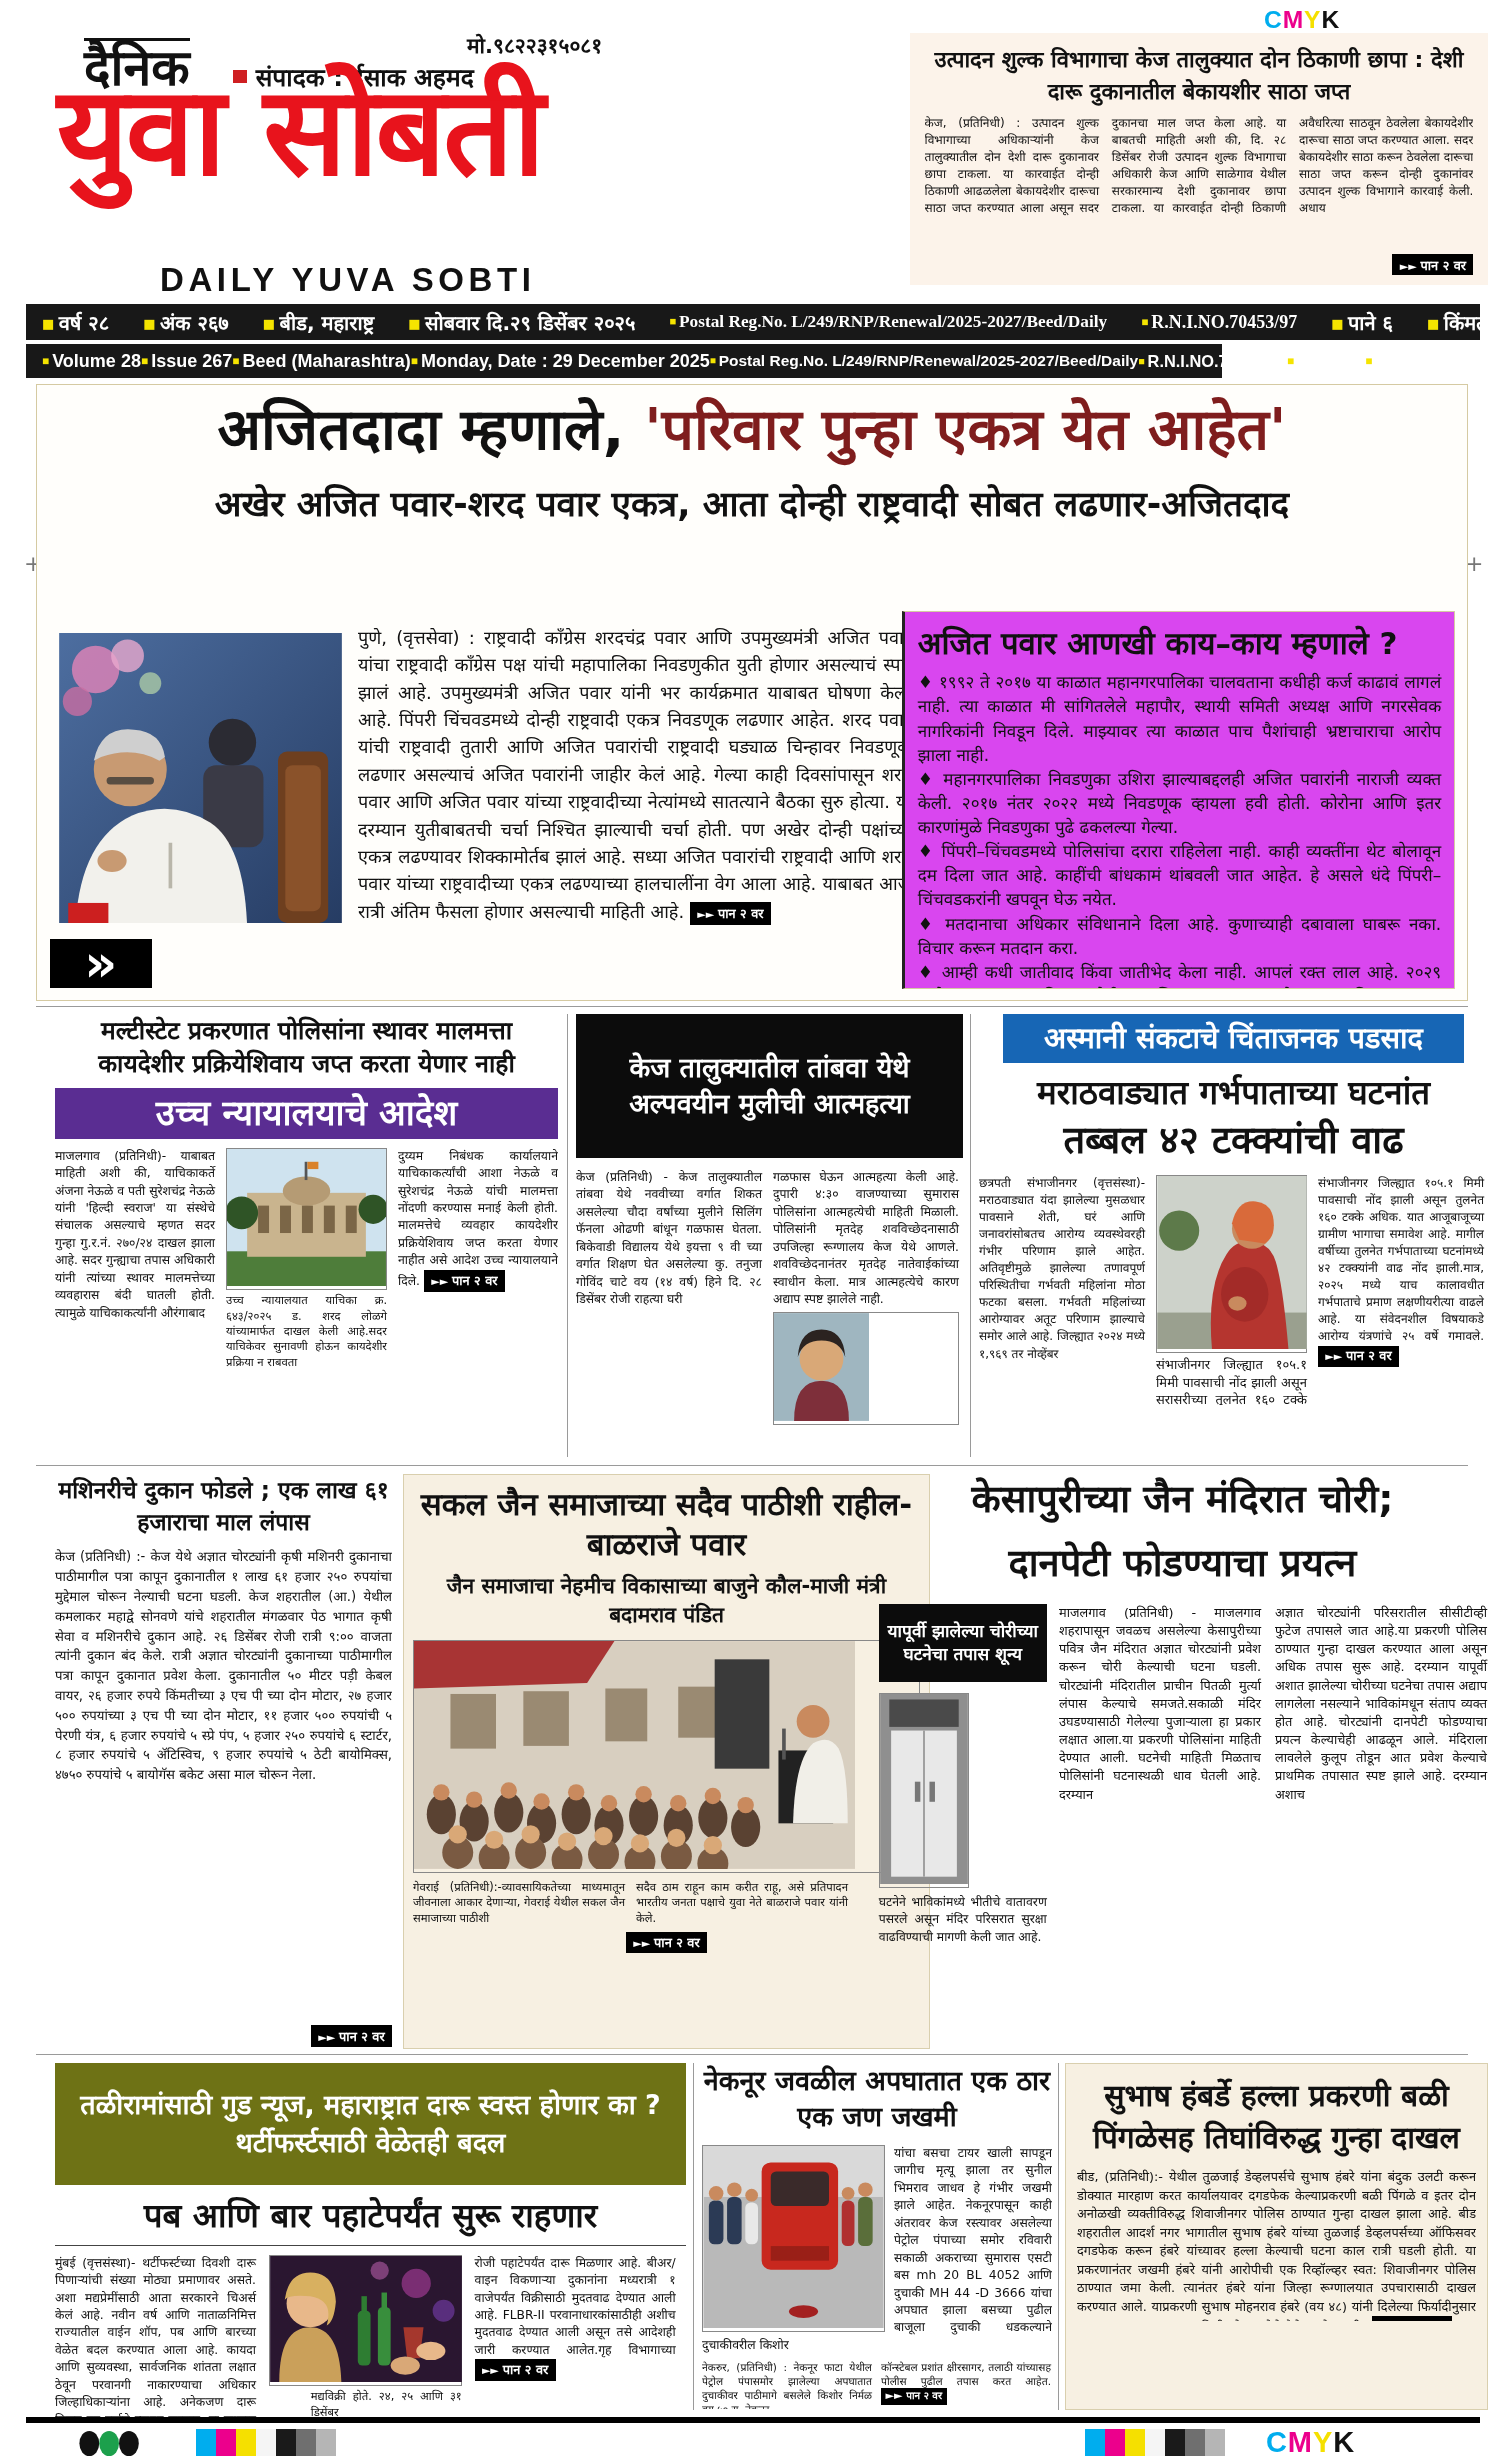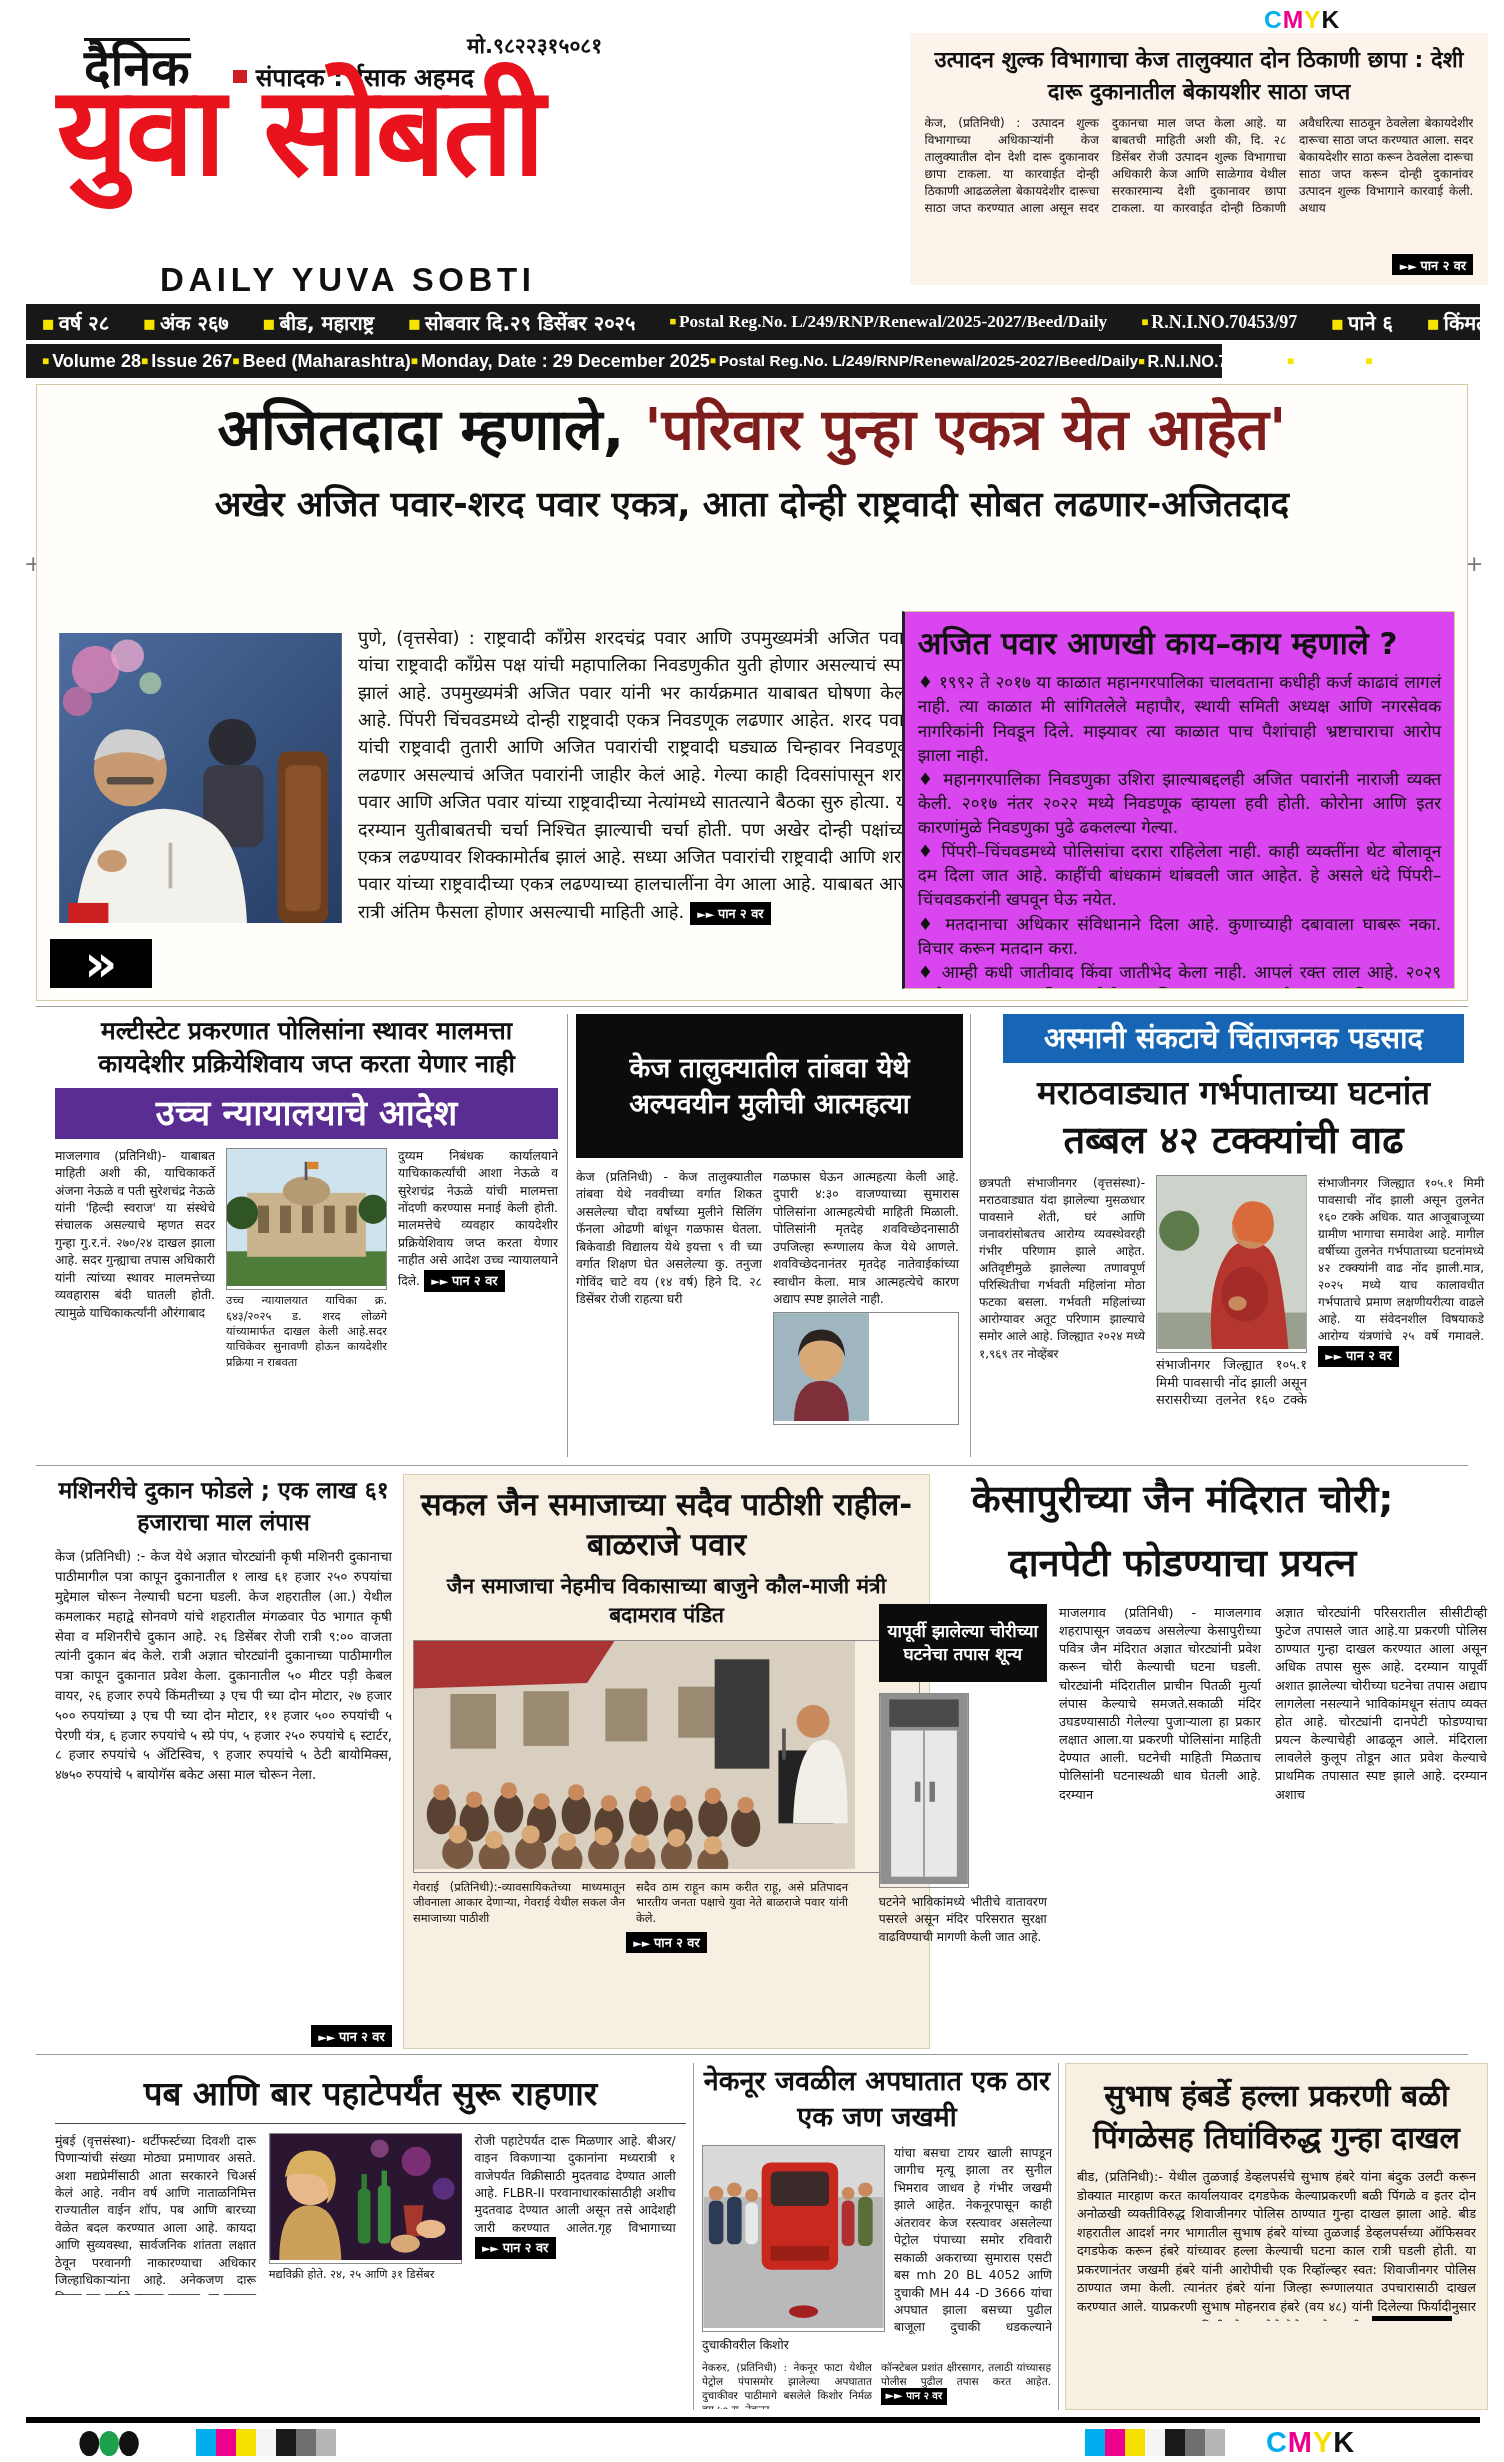--- a/index.html
+++ b/index.html
@@ -353,20 +353,21 @@
       </span>
       <div class="small jst abs" style="left:1.8px;top:290px;width:168px;height:117px;">घटनेने भाविकांमध्ये भीतीचे वातावरण पसरले असून मंदिर परिसरात सुरक्षा वाढविण्याची मागणी केली जात आहे.</div>
       <div class="small jst abs" style="left:182px;top:0;width:202px;height:407px;font-size:12.8px;">माजलगाव (प्रतिनिधी) - माजलगाव शहरापासून जवळच असलेल्या केसापुरीच्या पवित्र जैन मंदिरात अज्ञात चोरट्यांनी प्रवेश करून चोरी केल्याची घटना घडली. चोरट्यांनी मंदिरातील प्राचीन पितळी मुर्त्या लंपास केल्याचे समजते.सकाळी मंदिर उघडण्यासाठी गेलेल्या पुजाऱ्याला हा प्रकार लक्षात आला.या प्रकरणी पोलिसांना माहिती देण्यात आली. घटनेची माहिती मिळताच पोलिसांनी घटनास्थळी धाव घेतली आहे. दरम्यान</div>
       <div class="small jst abs" style="left:398px;top:0;width:212px;height:407px;font-size:12.8px;">अज्ञात चोरट्यांनी परिसरातील सीसीटीव्ही फुटेज तपासले जात आहे.या प्रकरणी पोलिस ठाण्यात गुन्हा दाखल करण्यात आला असून अधिक तपास सुरू आहे. दरम्यान यापूर्वी अशात झालेल्या चोरीच्या घटनेचा तपास अद्याप लागलेला नसल्याने भाविकांमधून संताप व्यक्त होत आहे. चोरट्यांनी दानपेटी फोडण्याचा प्रयत्न केल्याचेही आढळून आले. मंदिराला लावलेले कुलूप तोडून आत प्रवेश केल्याचे प्राथमिक तपासात स्पष्ट झाले आहे. दरम्यान अशाच</div>
     </div>
   </div>
 
   <div class="abs hline" style="left:36px;top:2054px;width:1432px;"></div>
 
   <div class="abs" style="left:55px;top:2063px;width:631px;">
+    <div class="olive-box ctr" style="height:122px;padding:0 12.8px;">तळीरामांसाठी गुड न्यूज, महाराष्ट्रात दारू स्वस्त होणार का ? थर्टीफर्स्टसाठी वेळेतही बदल</div>
     <div class="ctr" style="font-size:33px;font-weight:800;margin-top:7.3px;">पब आणि बार पहाटेपर्यंत सुरू राहणार</div>
     <div style="border-top:1.8px solid #444;margin-top:7.3px;"></div>
     <div class="row" style="gap:12.8px;margin-top:9px;height:162px;overflow:hidden;">
       <div class="small jst" style="width:201px;">मुंबई (वृत्तसंस्था)- थर्टीफर्स्टच्या दिवशी दारू पिणाऱ्यांची संख्या मोठ्या प्रमाणावर असते. अशा मद्यप्रेमींसाठी आता सरकारने चिअर्स केलं आहे. नवीन वर्ष आणि नाताळनिमित्त राज्यातील वाईन शॉप, पब आणि बारच्या वेळेत बदल करण्यात आला आहे. कायदा आणि सुव्यवस्था, सार्वजनिक शांतता लक्षात ठेवून परवानगी नाकारण्याचा अधिकार जिल्हाधिकाऱ्यांना आहे. अनेकजण दारू पिऊन नव वर्षाचे स्वागत करतात. या काळात सर्वाधिक</div>
       <div style="width:193px;">
         <span class="photoframe">
           <svg width="192" height="126" xmlns="http://www.w3.org/2000/svg" viewBox="0 0 210 138">
             <rect width="210" height="138" fill="#2a1630"></rect>
             <circle cx="160" cy="30" r="16" fill="#b13fa0" opacity="0.6"></circle>
               <circle cx="190" cy="60" r="12" fill="#7a3fb1" opacity="0.6"></circle>
@@ -376,21 +377,21 @@
             <path d="M16 48 q4 -30 28 -30 q26 0 28 32 q-2 22 -10 26 q8 -28 -18 -32 q-24 -2 -28 4 z" fill="#d8b060"></path>
             <rect x="96" y="60" width="14" height="60" rx="5" fill="#2e7d32"></rect>
               <rect x="100" y="44" width="6" height="18" fill="#2e7d32"></rect>
             <rect x="118" y="56" width="14" height="64" rx="5" fill="#388e3c"></rect>
               <rect x="122" y="40" width="6" height="18" fill="#388e3c"></rect>
             <path d="M146 78 l22 0 l-4 34 l-14 0 z" fill="#b23b2e" opacity="0.9"></path>
             <ellipse cx="176" cy="104" rx="16" ry="10" fill="#e8b88a"></ellipse>
               <ellipse cx="148" cy="120" rx="16" ry="10" fill="#d9a877"></ellipse>
           </svg>
         </span>
-        <div class="tiny jst" style="margin-top:3.6px;">मद्यविक्री होते. २४, २५ आणि ३१ डिसेंबर</div>
+        <div class="tiny jst" style="margin-top:3.6px;margin-left:42px;">मद्यविक्री होते. २४, २५ आणि ३१ डिसेंबर</div>
       </div>
       <div class="small jst" style="width:201px;">
         <span>रोजी पहाटेपर्यंत दारू मिळणार आहे. बीअर/ वाइन विकणाऱ्या दुकानांना मध्यरात्री १ वाजेपर्यंत विक्रीसाठी मुदतवाढ देण्यात आली आहे. FLBR-II परवानाधारकांसाठीही अशीच मुदतवाढ देण्यात आली असून तसे आदेशही जारी करण्यात आलेत.गृह विभागाच्या</span>
         <span class="more">पान २ वर</span>
       </div>
     </div>
   </div>
 
   <div class="abs vline" style="left:693px;top:2063px;height:347px;"></div>
 

